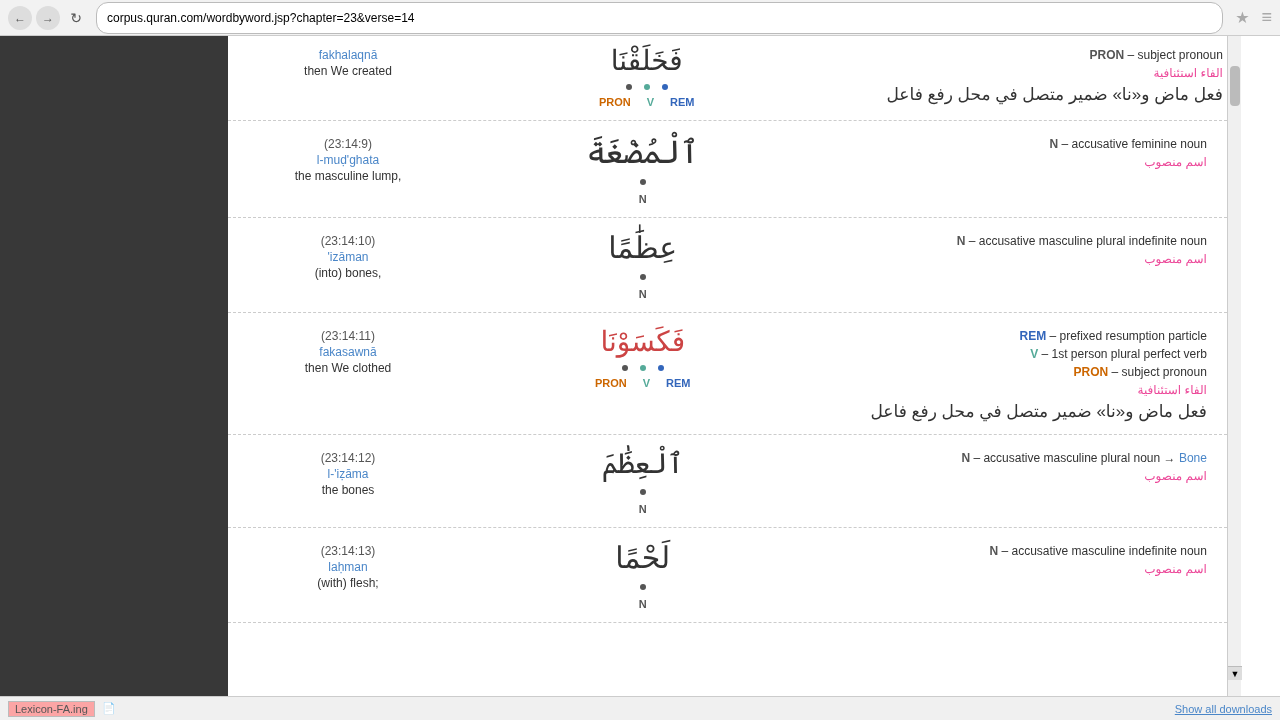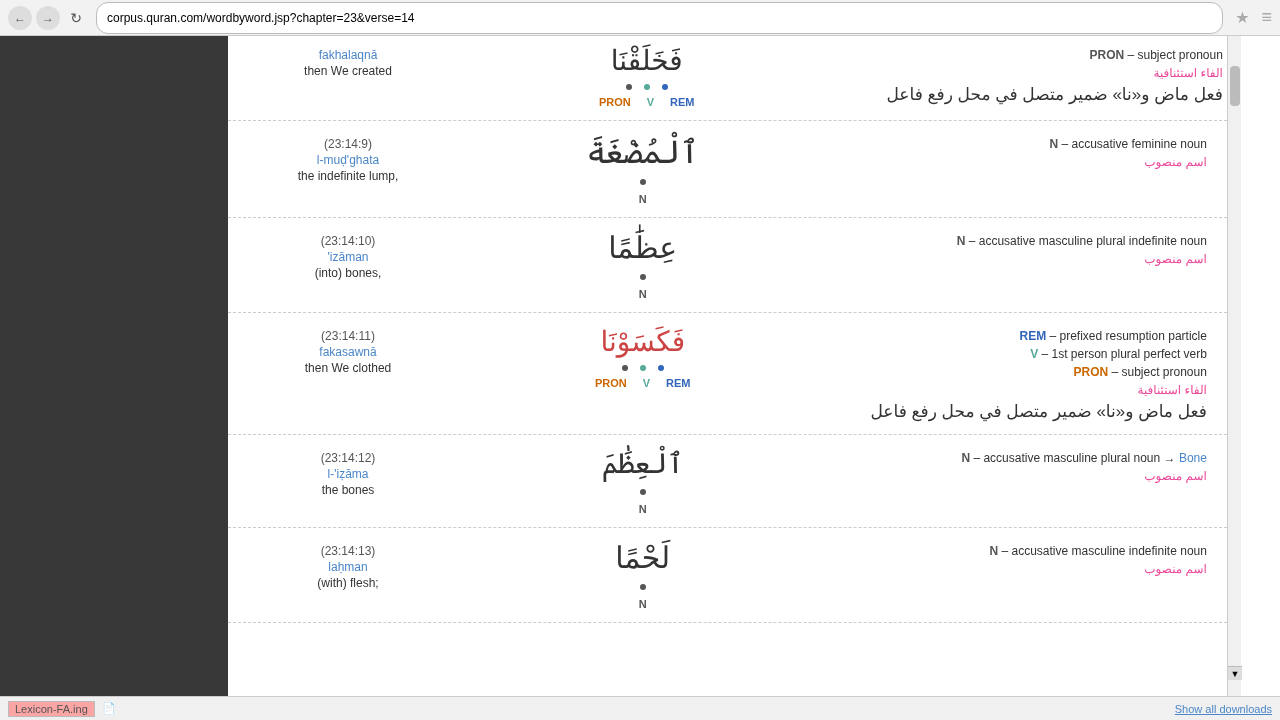--- a/index.html
+++ b/index.html
@@ -245,21 +245,21 @@
           </span>
           <span class="grammar-ar">الفاء استئنافية</span>
           <span class="grammar-ar2">فعل ماض و«نا» ضمير متصل في محل رفع فاعل</span>
         </div>
       </div>
 
       <div class="word-section">
         <div class="left-col">
           <span class="verse-ref">(23:14:9)</span>
           <a class="transliteration" href="#">l-muḍ'ghata</a>
-          <span class="translation">the indefinite lump,</span>
+          <span class="translation">the masculine lump,</span>
         </div>
         <div class="center-col">
           <div class="arabic-text" style="font-size:32px;">ٱلْمُضْغَةَ</div>
           <span class="single-dot"></span>
           <div class="pos-labels">
             <span class="pos-n">N</span>
           </div>
         </div>
         <div class="right-col">
           <span class="grammar-en">

